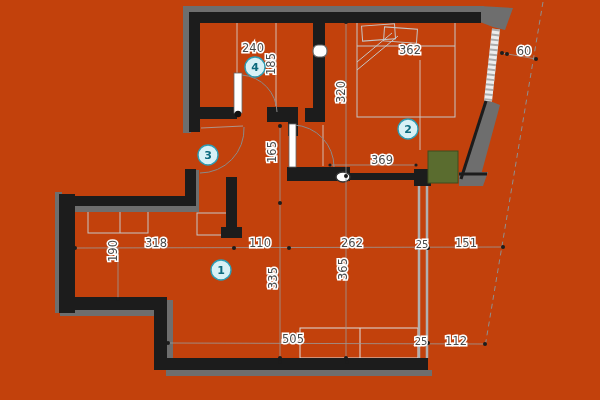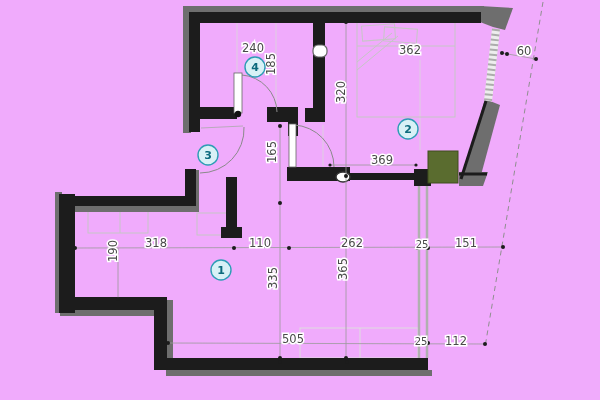--- a/index.html
+++ b/index.html
@@ -1,17 +1,17 @@
 <!DOCTYPE html>
 <html><head>
 <meta charset="utf-8">
 <style>
   html,body{margin:0;padding:0;background:#ffffff;}
   body{width:600px;height:400px;overflow:hidden;font-family:"DejaVu Sans",sans-serif;}
-  .stage{position:relative;width:600px;height:400px;background:#f0abfc;}
+  .stage{position:relative;width:600px;height:400px;background:#c2410c;}
   svg{display:block;}
   .dim-label{
     font-family:"DejaVu Sans",sans-serif;
     font-size:11.5px;
     fill:#4a4a4a;
     paint-order:stroke;
     stroke:#ffffff;
     stroke-width:3px;
     text-anchor:middle;
   }

